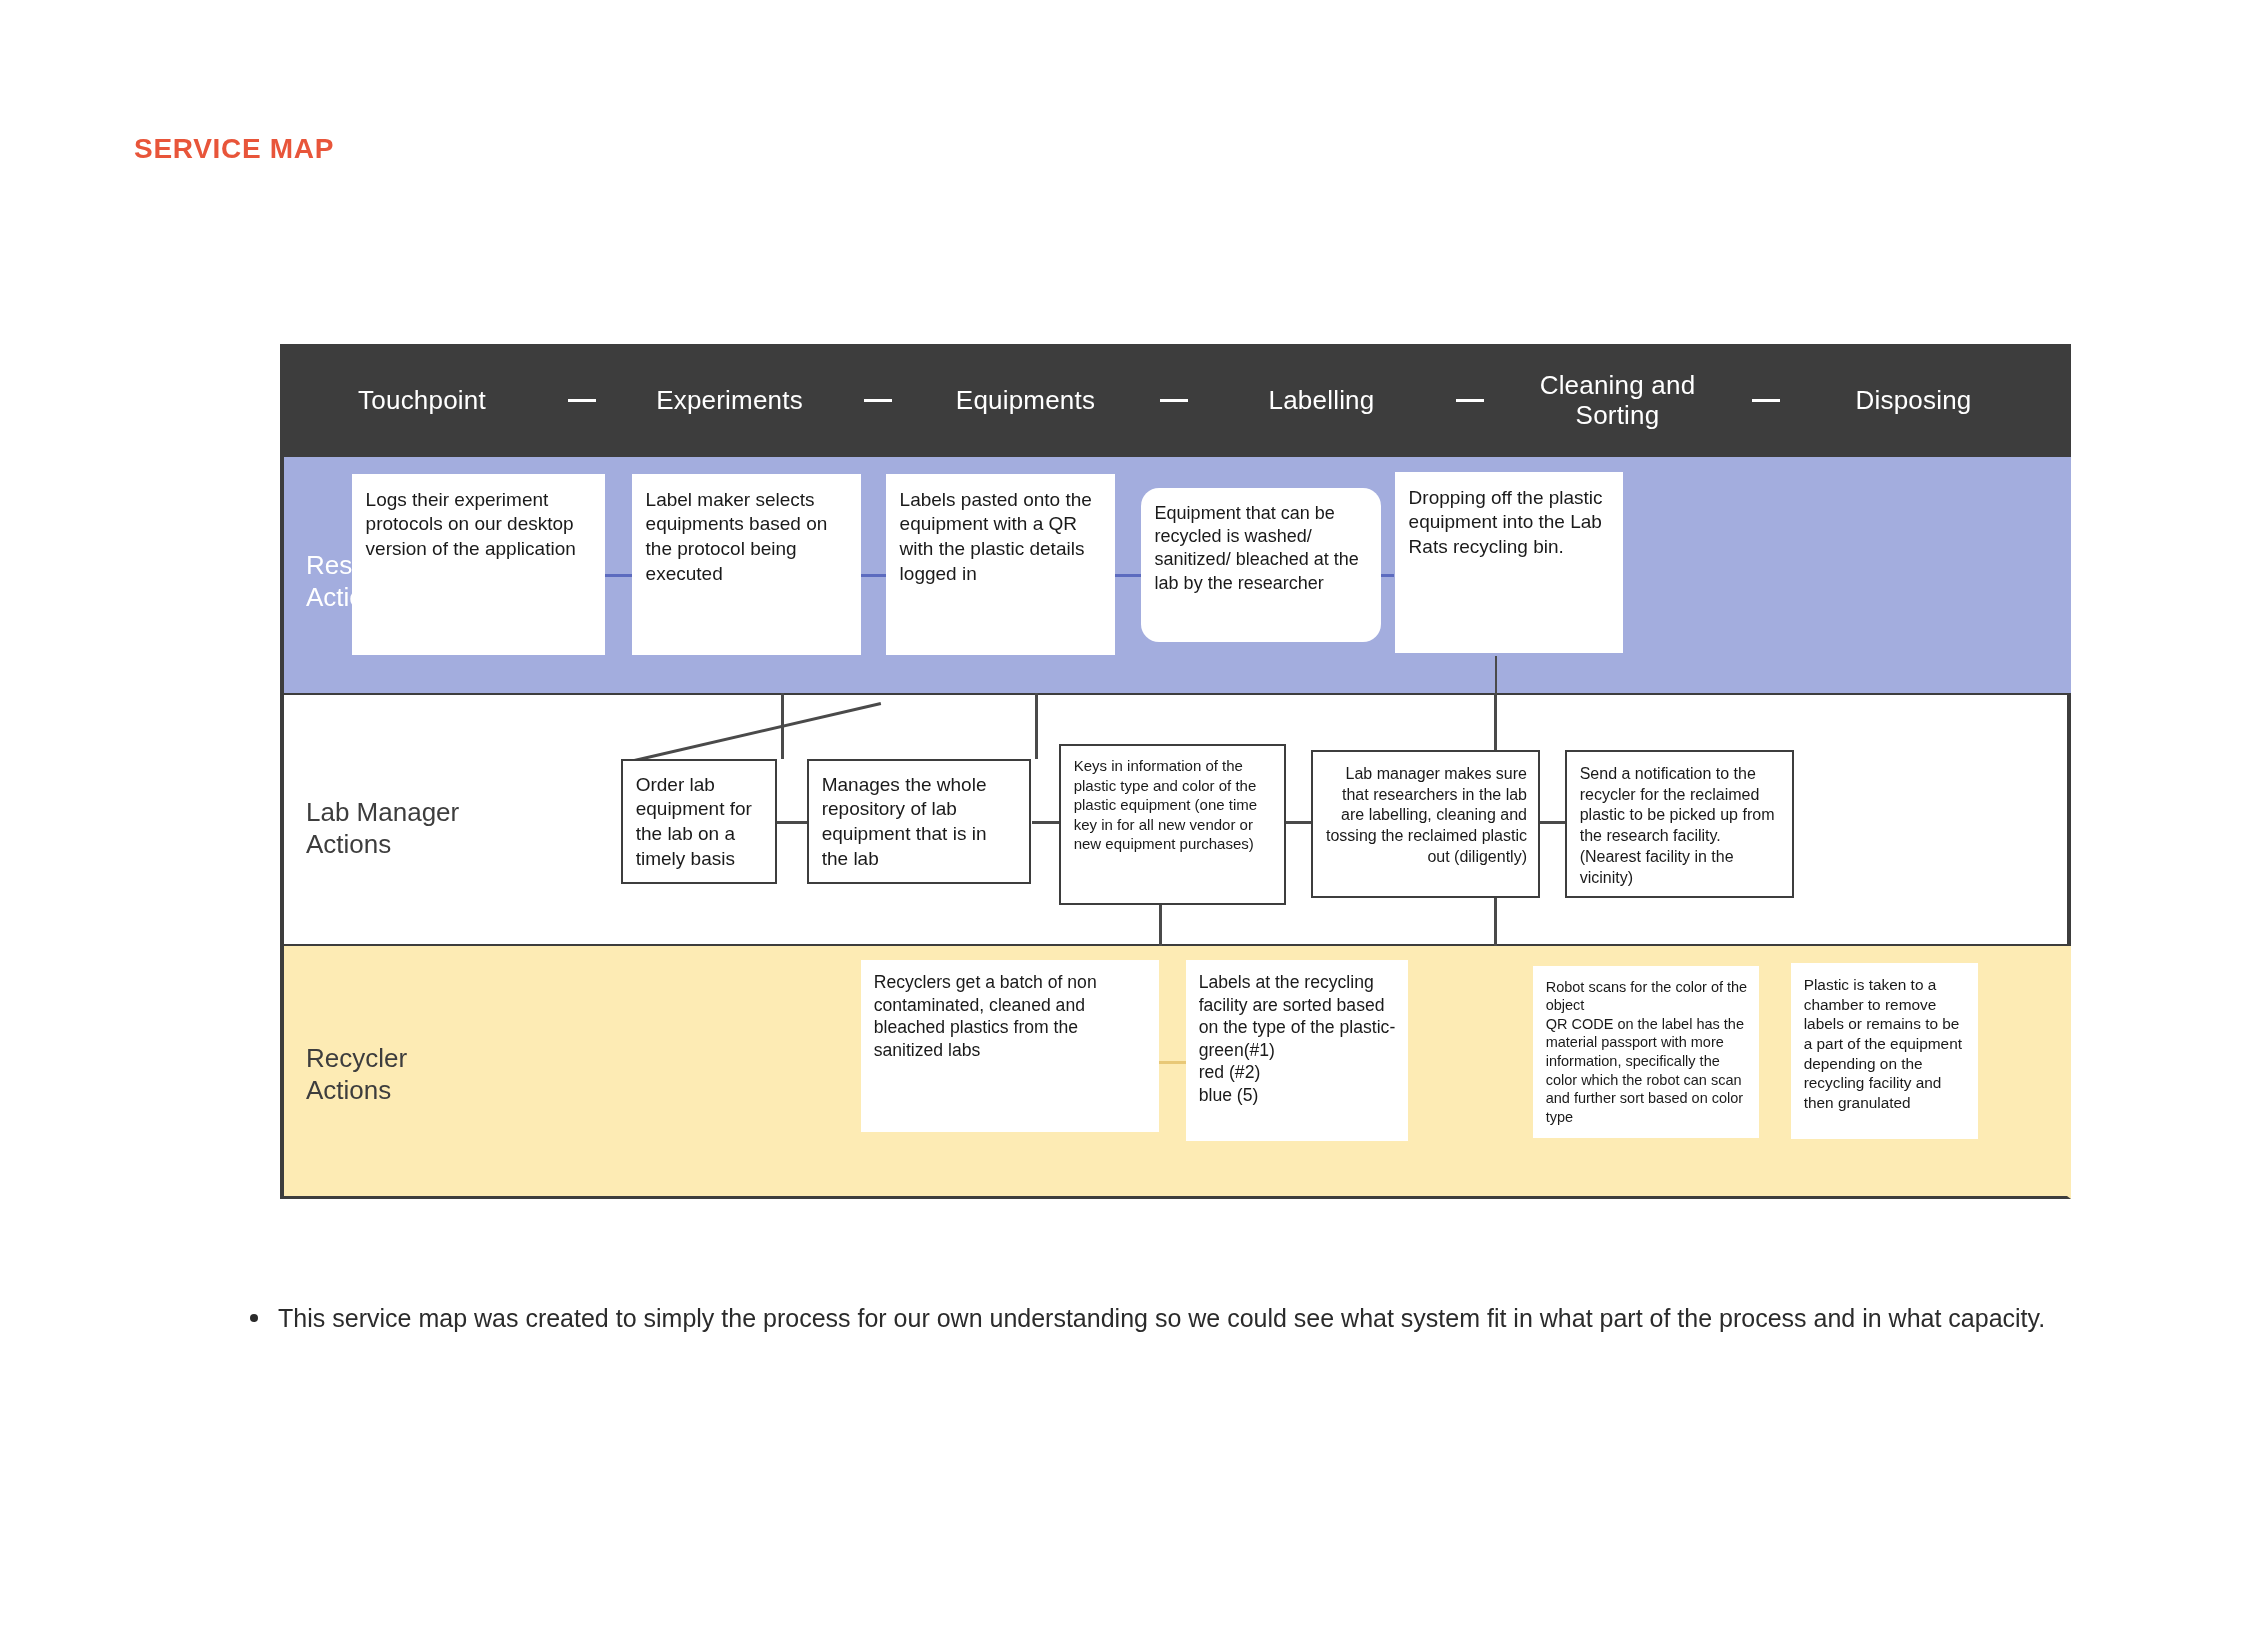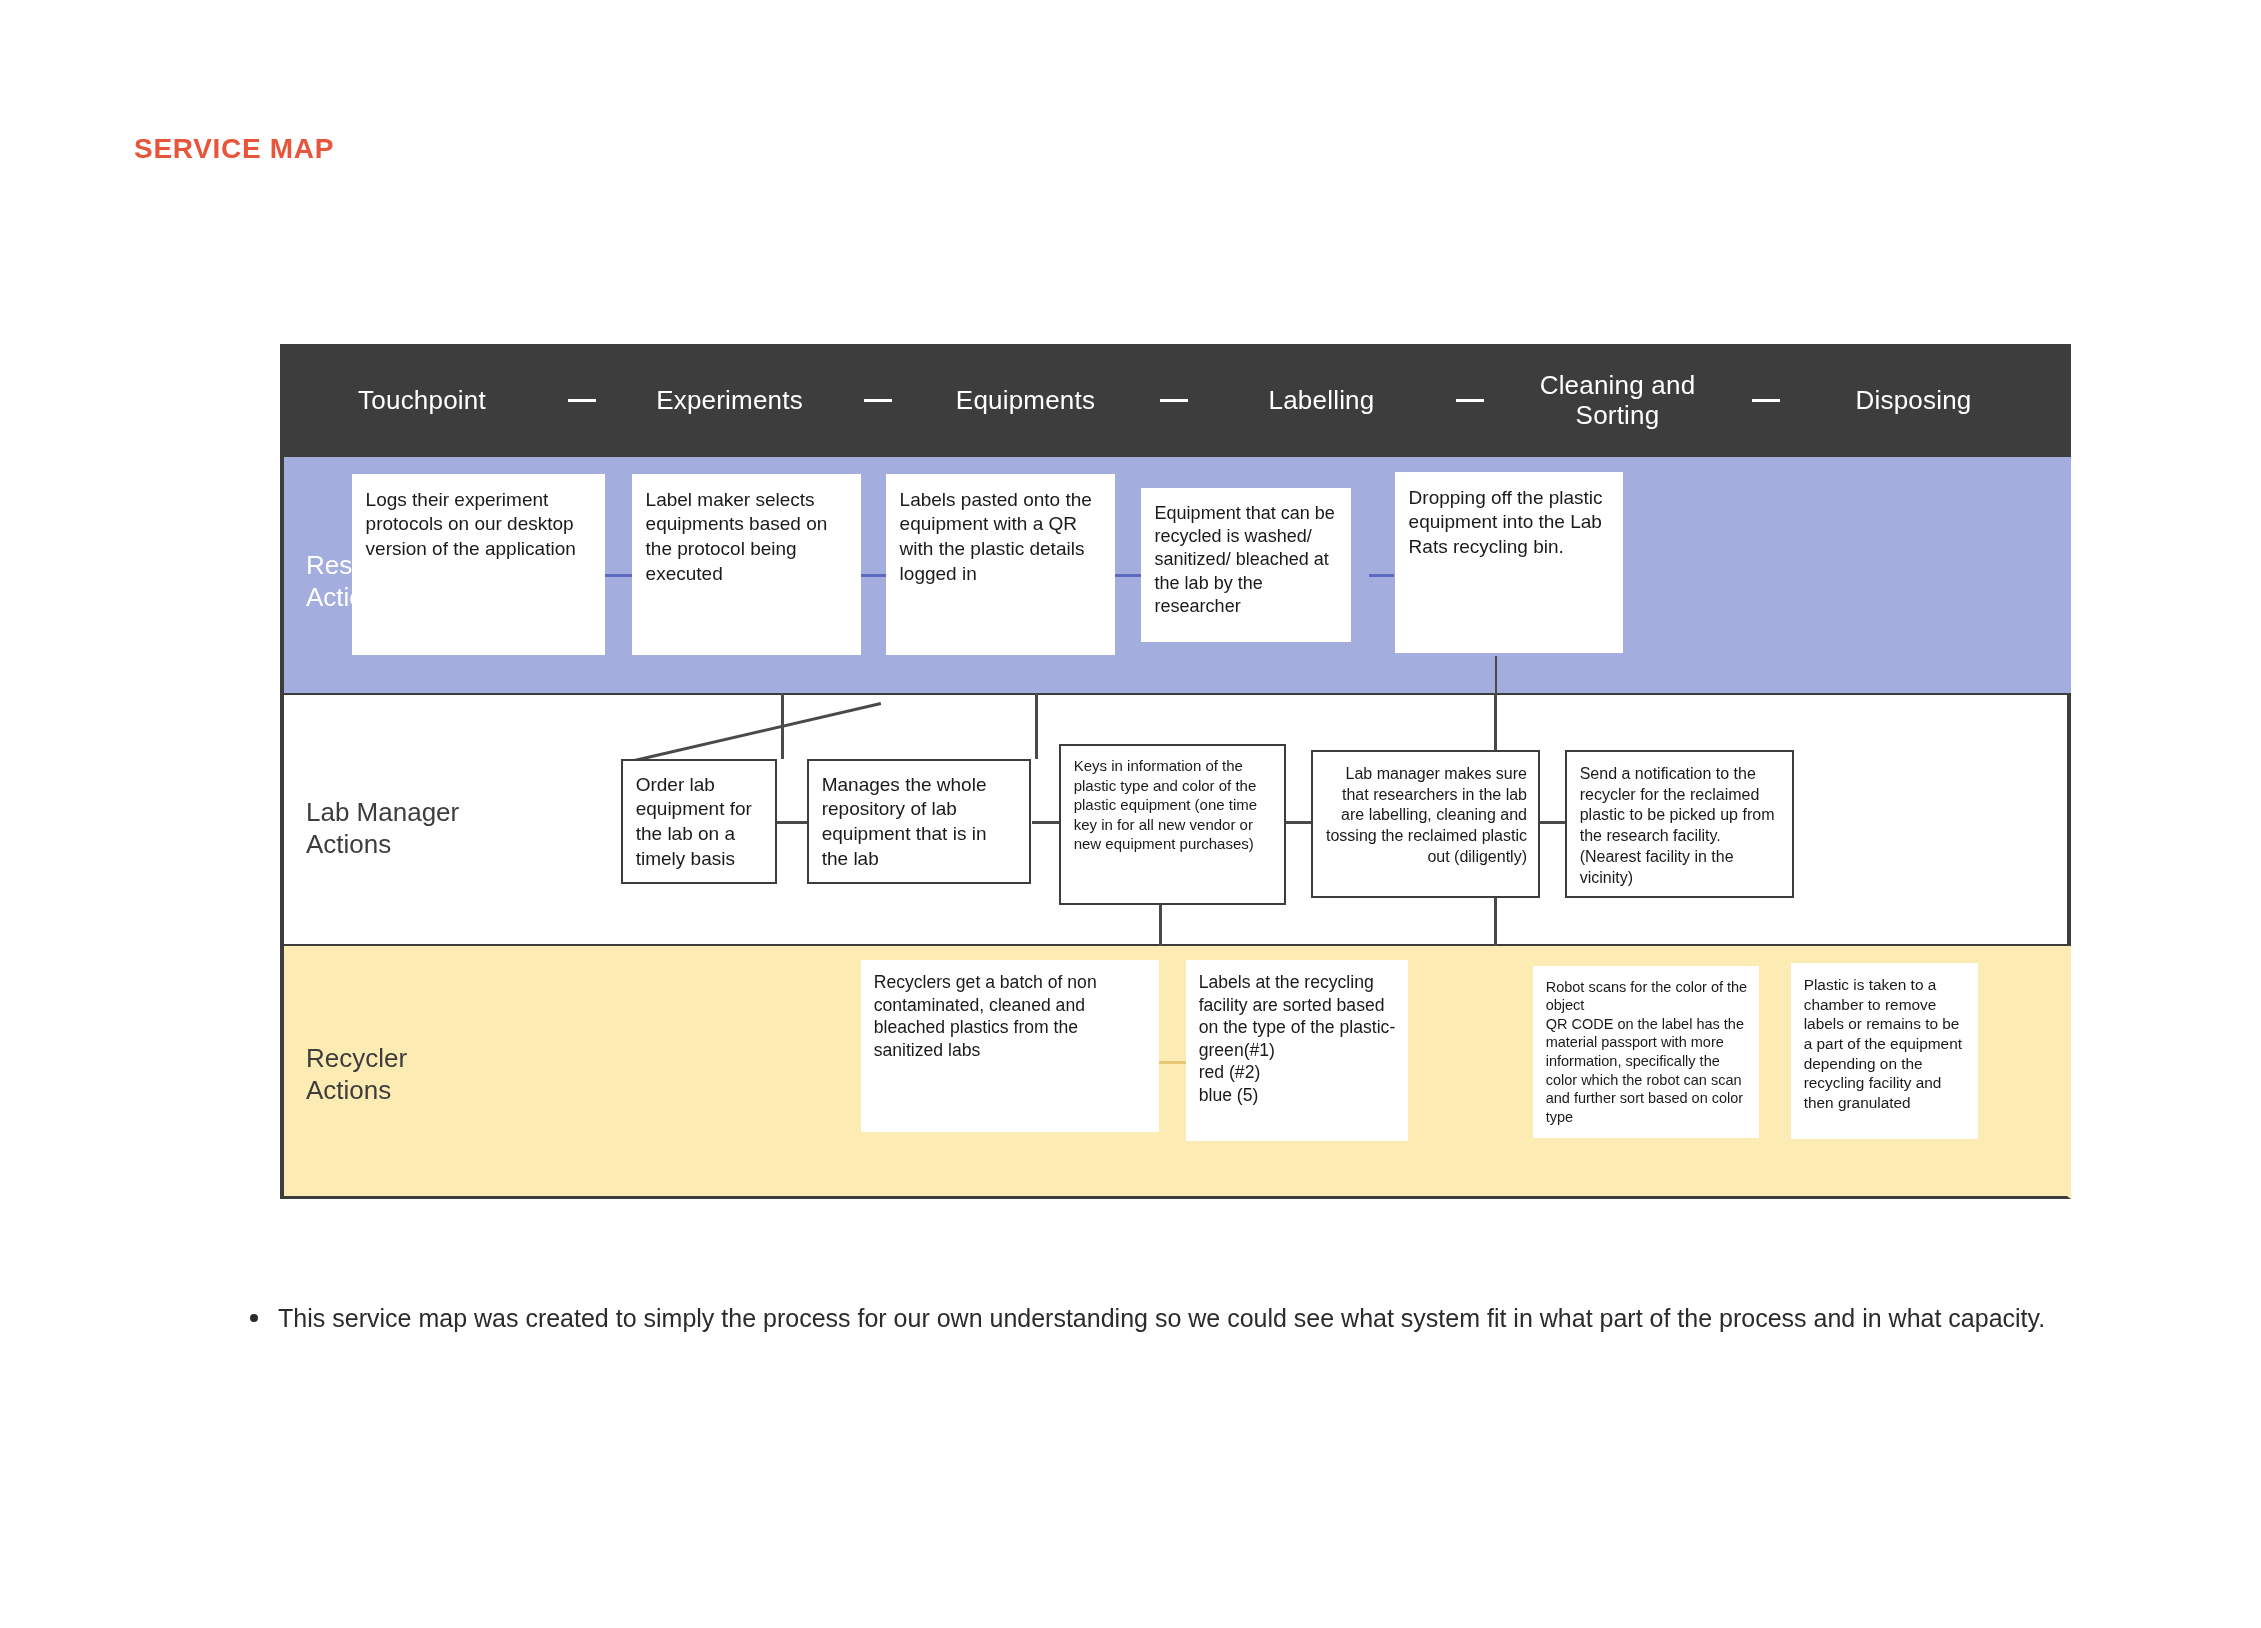--- a/index.html
+++ b/index.html
@@ -139,21 +139,21 @@
 
       <div class="card card-plain" style="left:348px;top:17px;width:229px;height:181px;">
         <div class="txt">Label maker selects equipments based on the protocol being executed</div>
       </div>
       <div class="card card-plain" style="left:68px;top:17px;width:253px;height:181px;">
         <div class="txt">Logs their experiment protocols on our desktop version of the application</div>
       </div>
       <div class="card card-plain" style="left:602px;top:17px;width:229px;height:181px;">
         <div class="txt">Labels pasted onto the equipment with a QR with the plastic details logged in</div>
       </div>
-      <div class="card card-plain" style="left:857px;top:31px;width:210px;height:154px;">
+      <div class="card card-plain" style="left:857px;top:31px;width:240px;height:154px;border-radius:18px;">
         <div class="txt" style="font-size:18px">Equipment that can be recycled is washed/ sanitized/ bleached at the lab by the researcher</div>
       </div>
       <div class="card card-plain" style="left:1111px;top:15px;width:228px;height:181px;">
         <div class="txt">Dropping off the plastic equipment into the Lab Rats recycling bin.</div>
       </div>
 
       <div class="conn conn-v" style="left:1211px;top:199px;width:2.3px;height:38px;"></div>
     </div>
 
     <div class="lane lane-manager">

